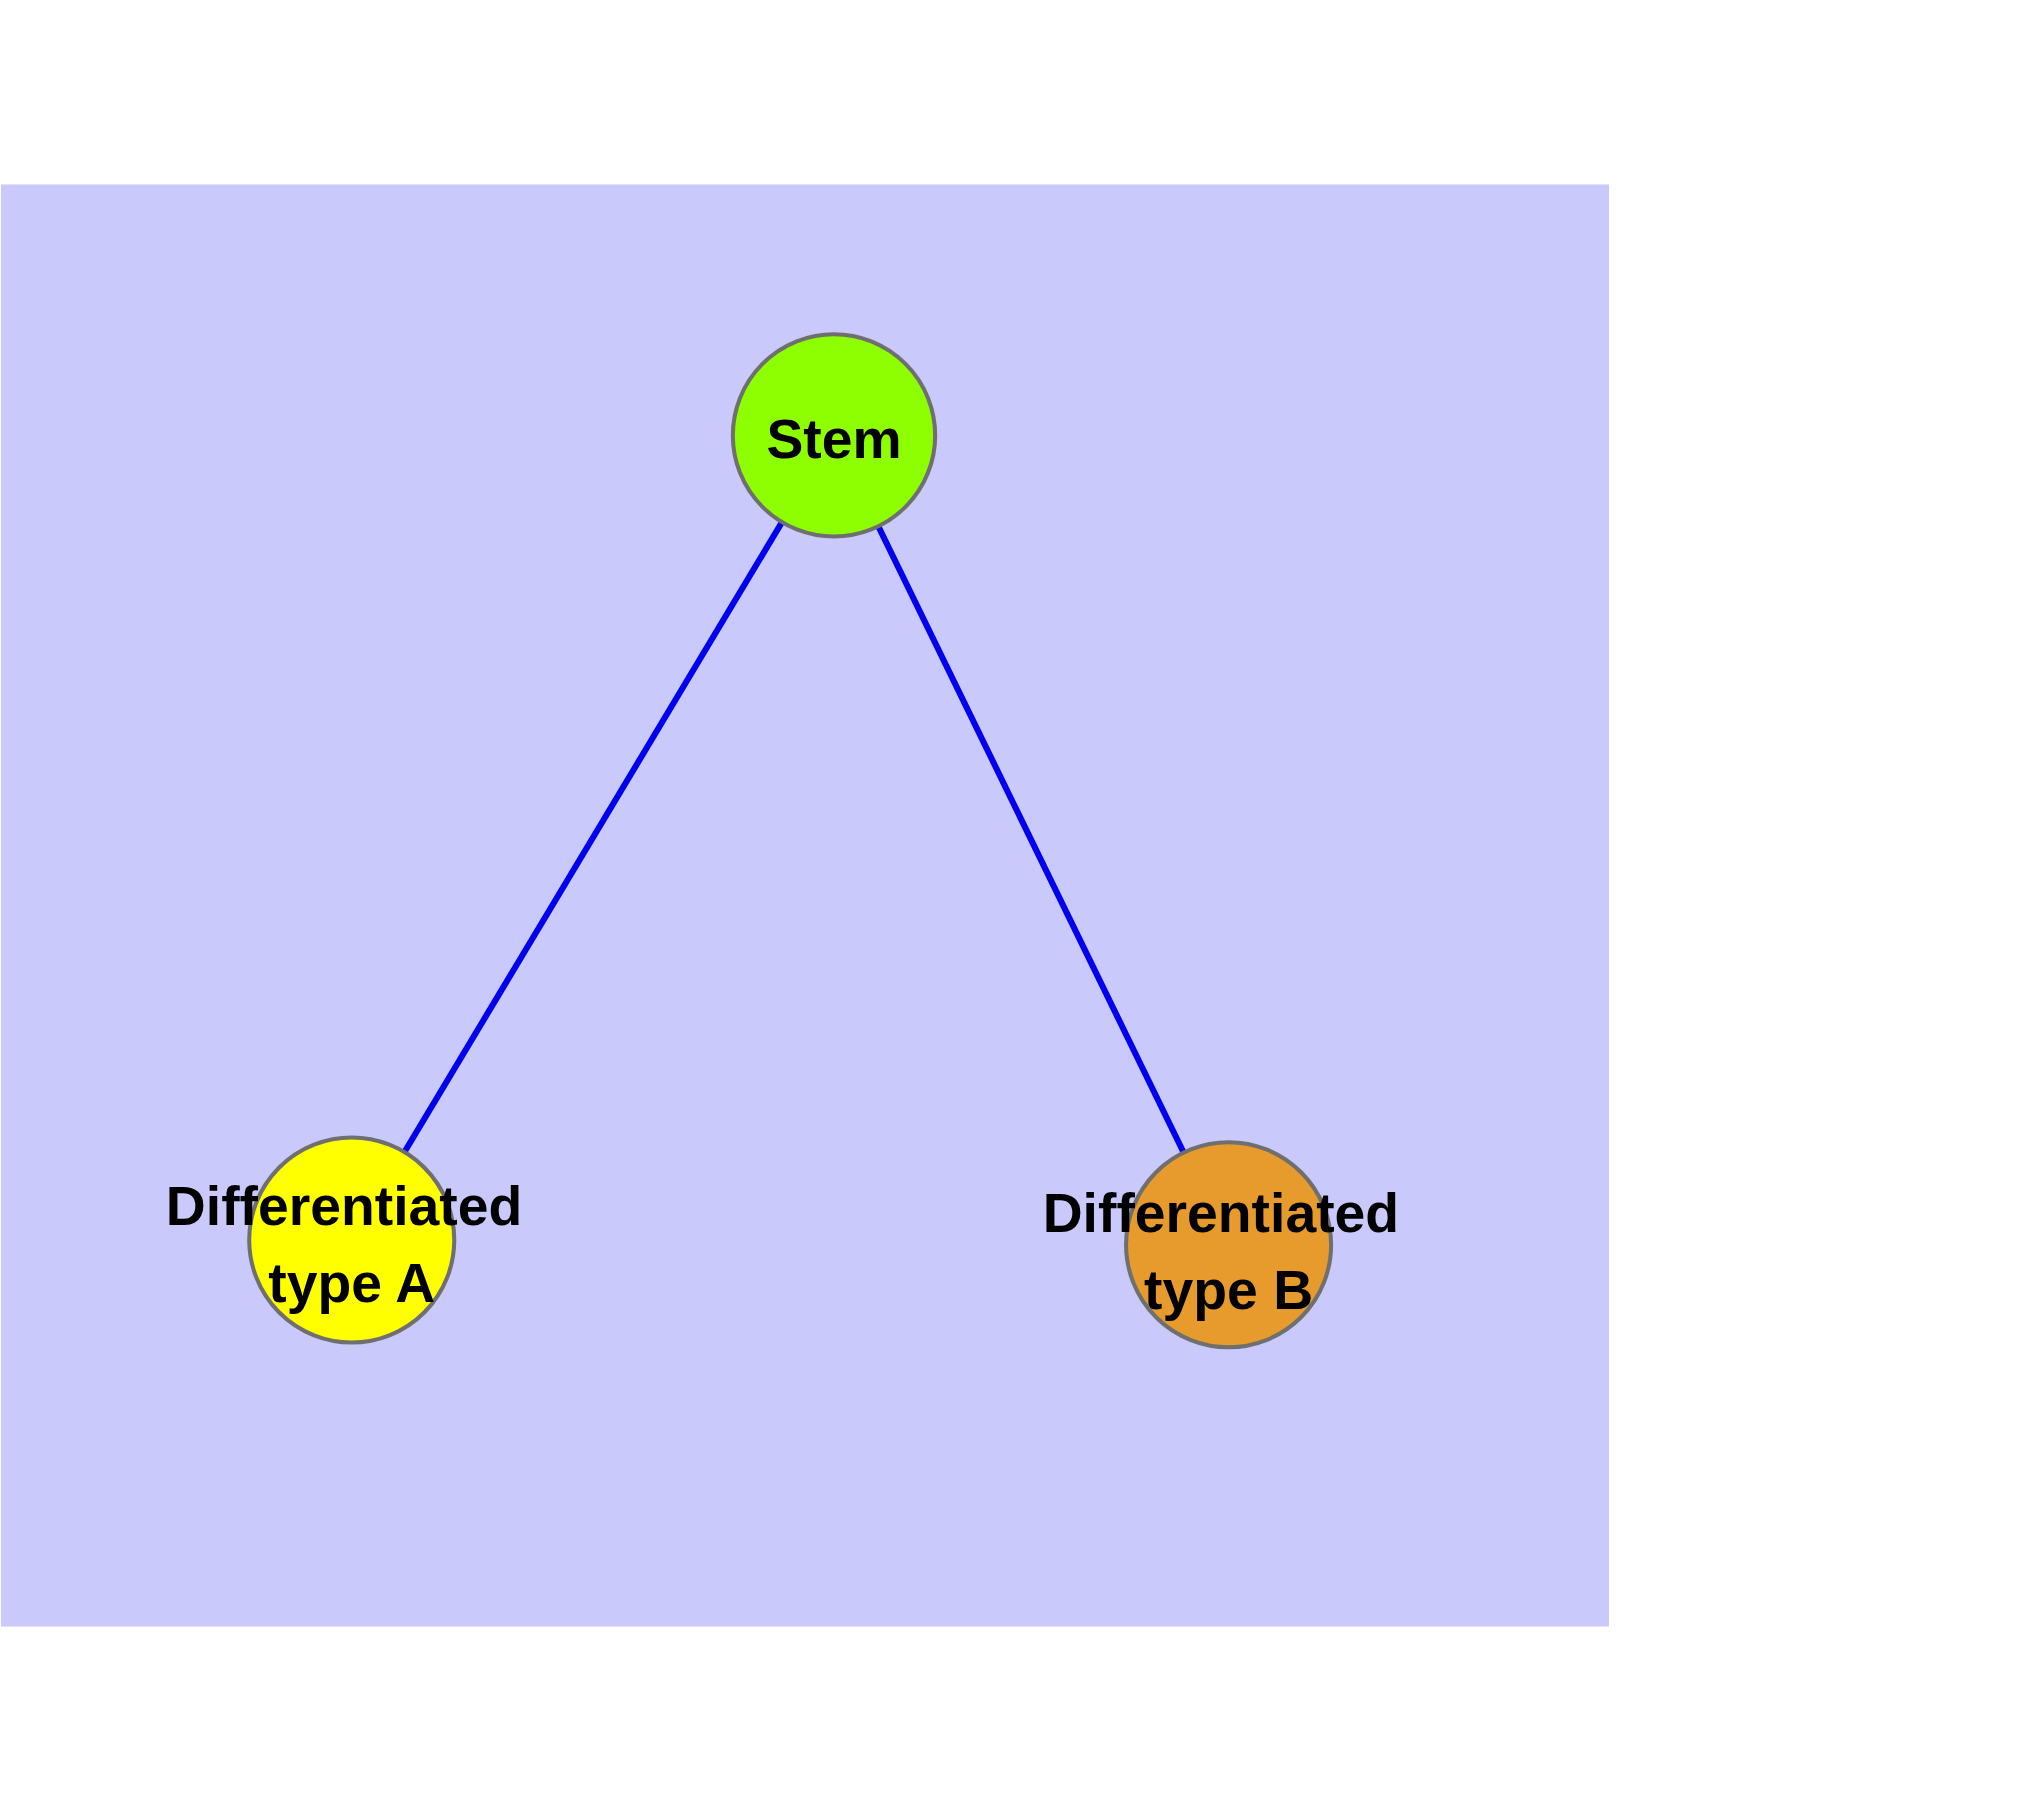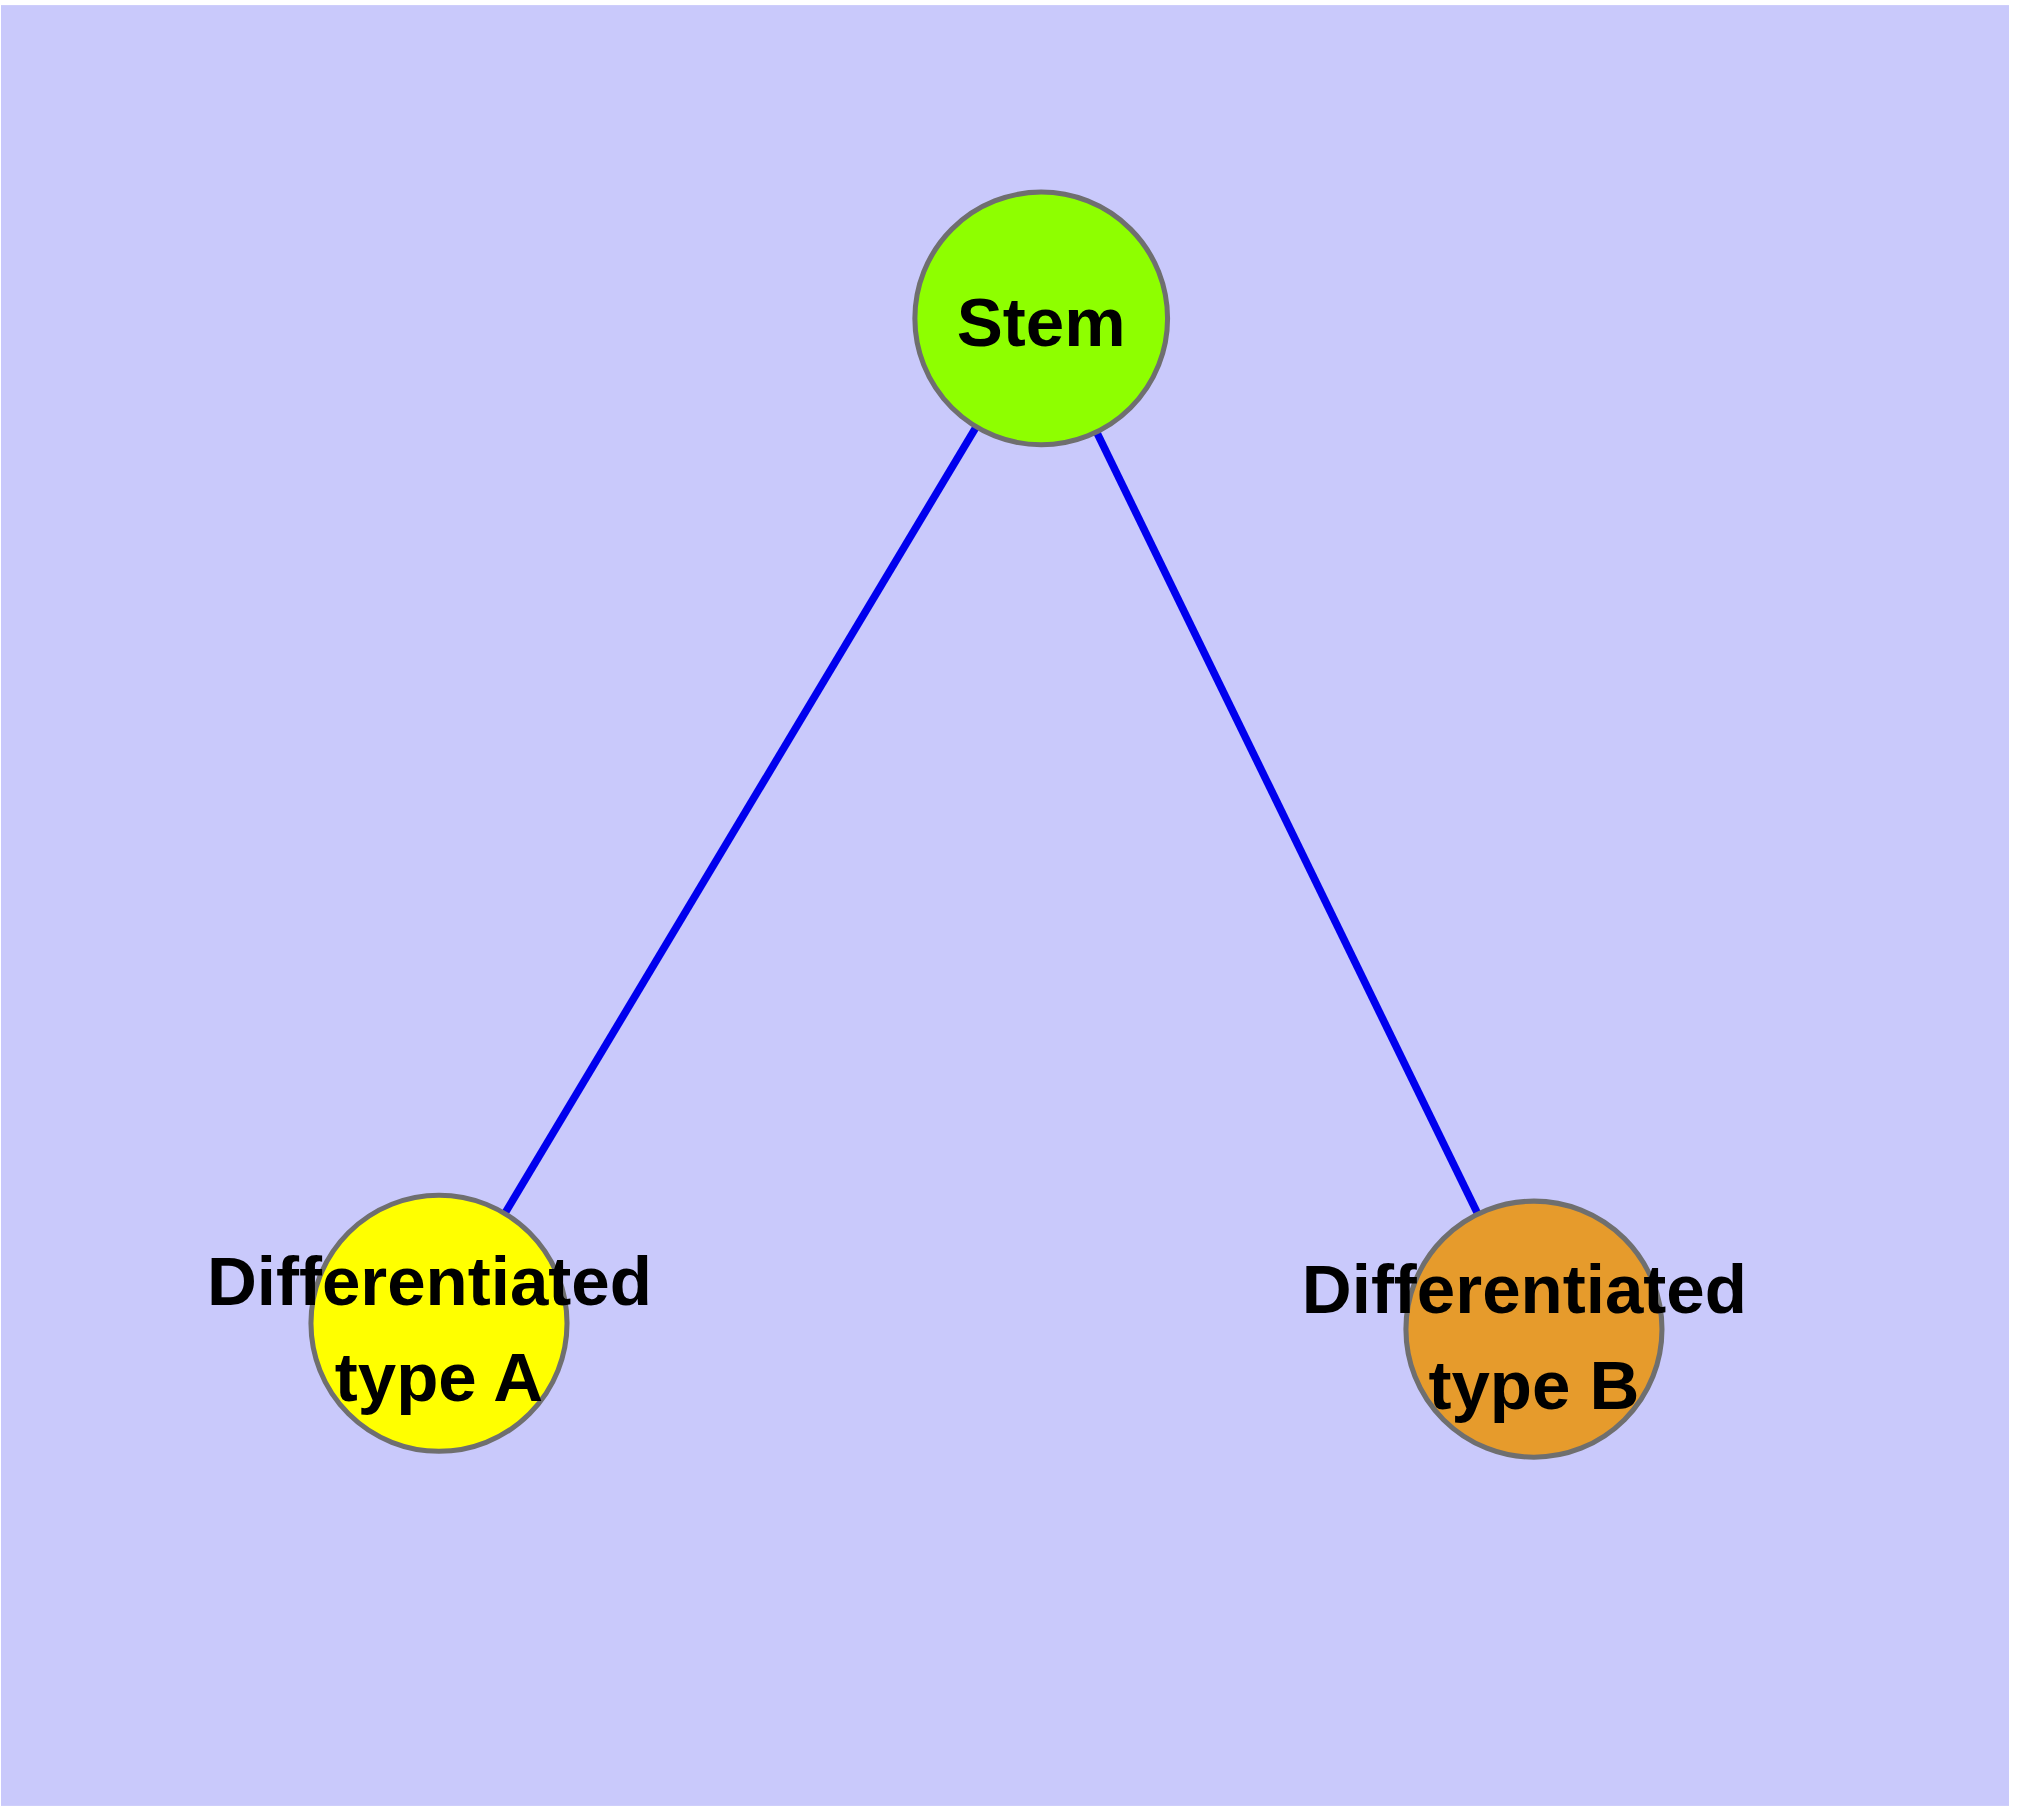--- a/index.html
+++ b/index.html
@@ -1,21 +1,21 @@
 <!DOCTYPE html>
 <html style="font-size:13.6px"><head>
 <meta charset="utf-8">
 <style>
   html, body {
     margin: 0;
     padding: 0;
     background: #ffffff;
   }
   .figure {
-    width: 2009px;
+    width: 1609px;
     height: 1812px;
     box-sizing: border-box;
     border-top: 2.5px solid #ffffff;
     border-left: 1.7px solid #ffffff;
     border-bottom: 3.4px solid #ffffff;
     border-right: 0 solid #ffffff;
   }
   .figure svg {
     display: block;
     width: 100%;

